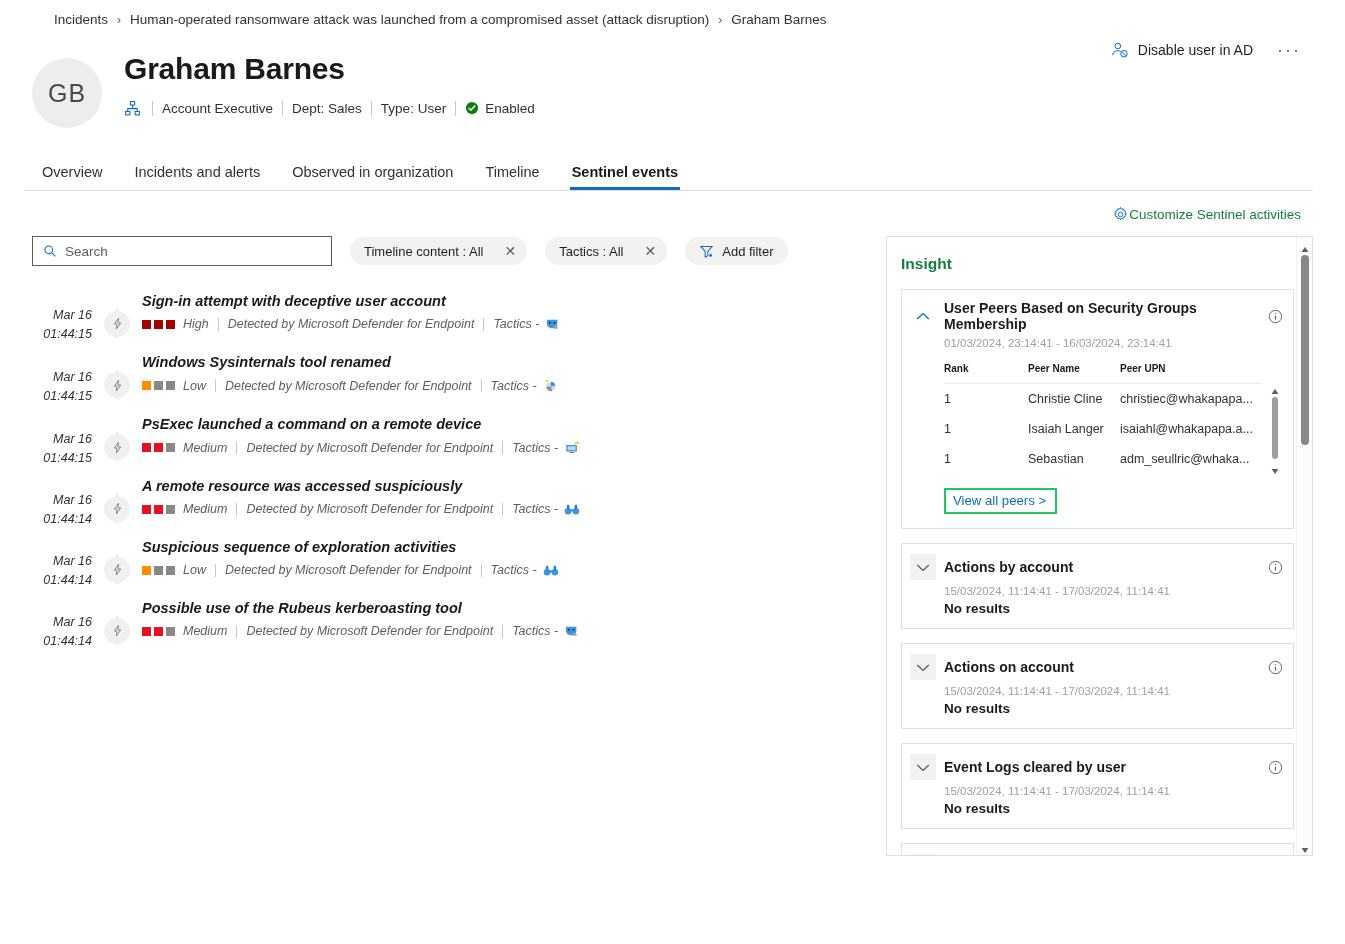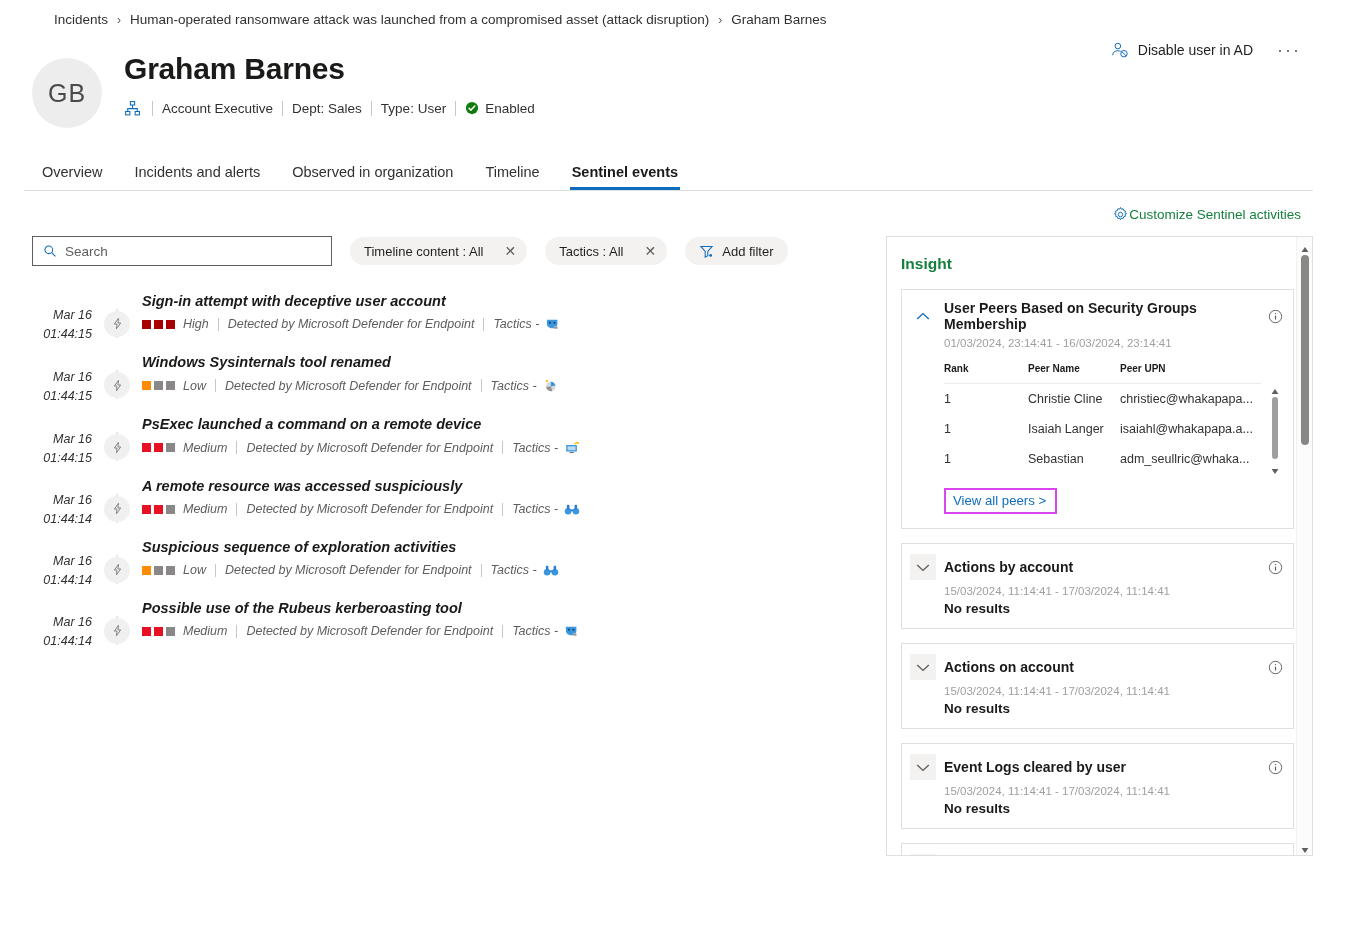--- a/index.html
+++ b/index.html
@@ -289,21 +289,21 @@
     width: 10px; height: 10px; cursor: pointer;
   }
   .arrow-up { top: 0; }
   .arrow-down { bottom: 0; }
 
   .view-all-link {
     display: inline-block;
     margin: 14px 0 2px 34px;
     font-size: 13.2px; color: #0f6cbd;
     cursor: pointer;
-    border: 2px solid #d946ef;
+    border: 2px solid #22c55e;
     padding: 3px 9px 4px 7px;
   }
 
   
   .panel-scroll {
     position: absolute; right: 0; top: 0; bottom: 0;
     width: 16px; background: #fcfcfc;
     border-left: 1px solid #f3f2f1;
   }
   .panel-scroll .p-track { position: absolute; inset: 14px 0; }

